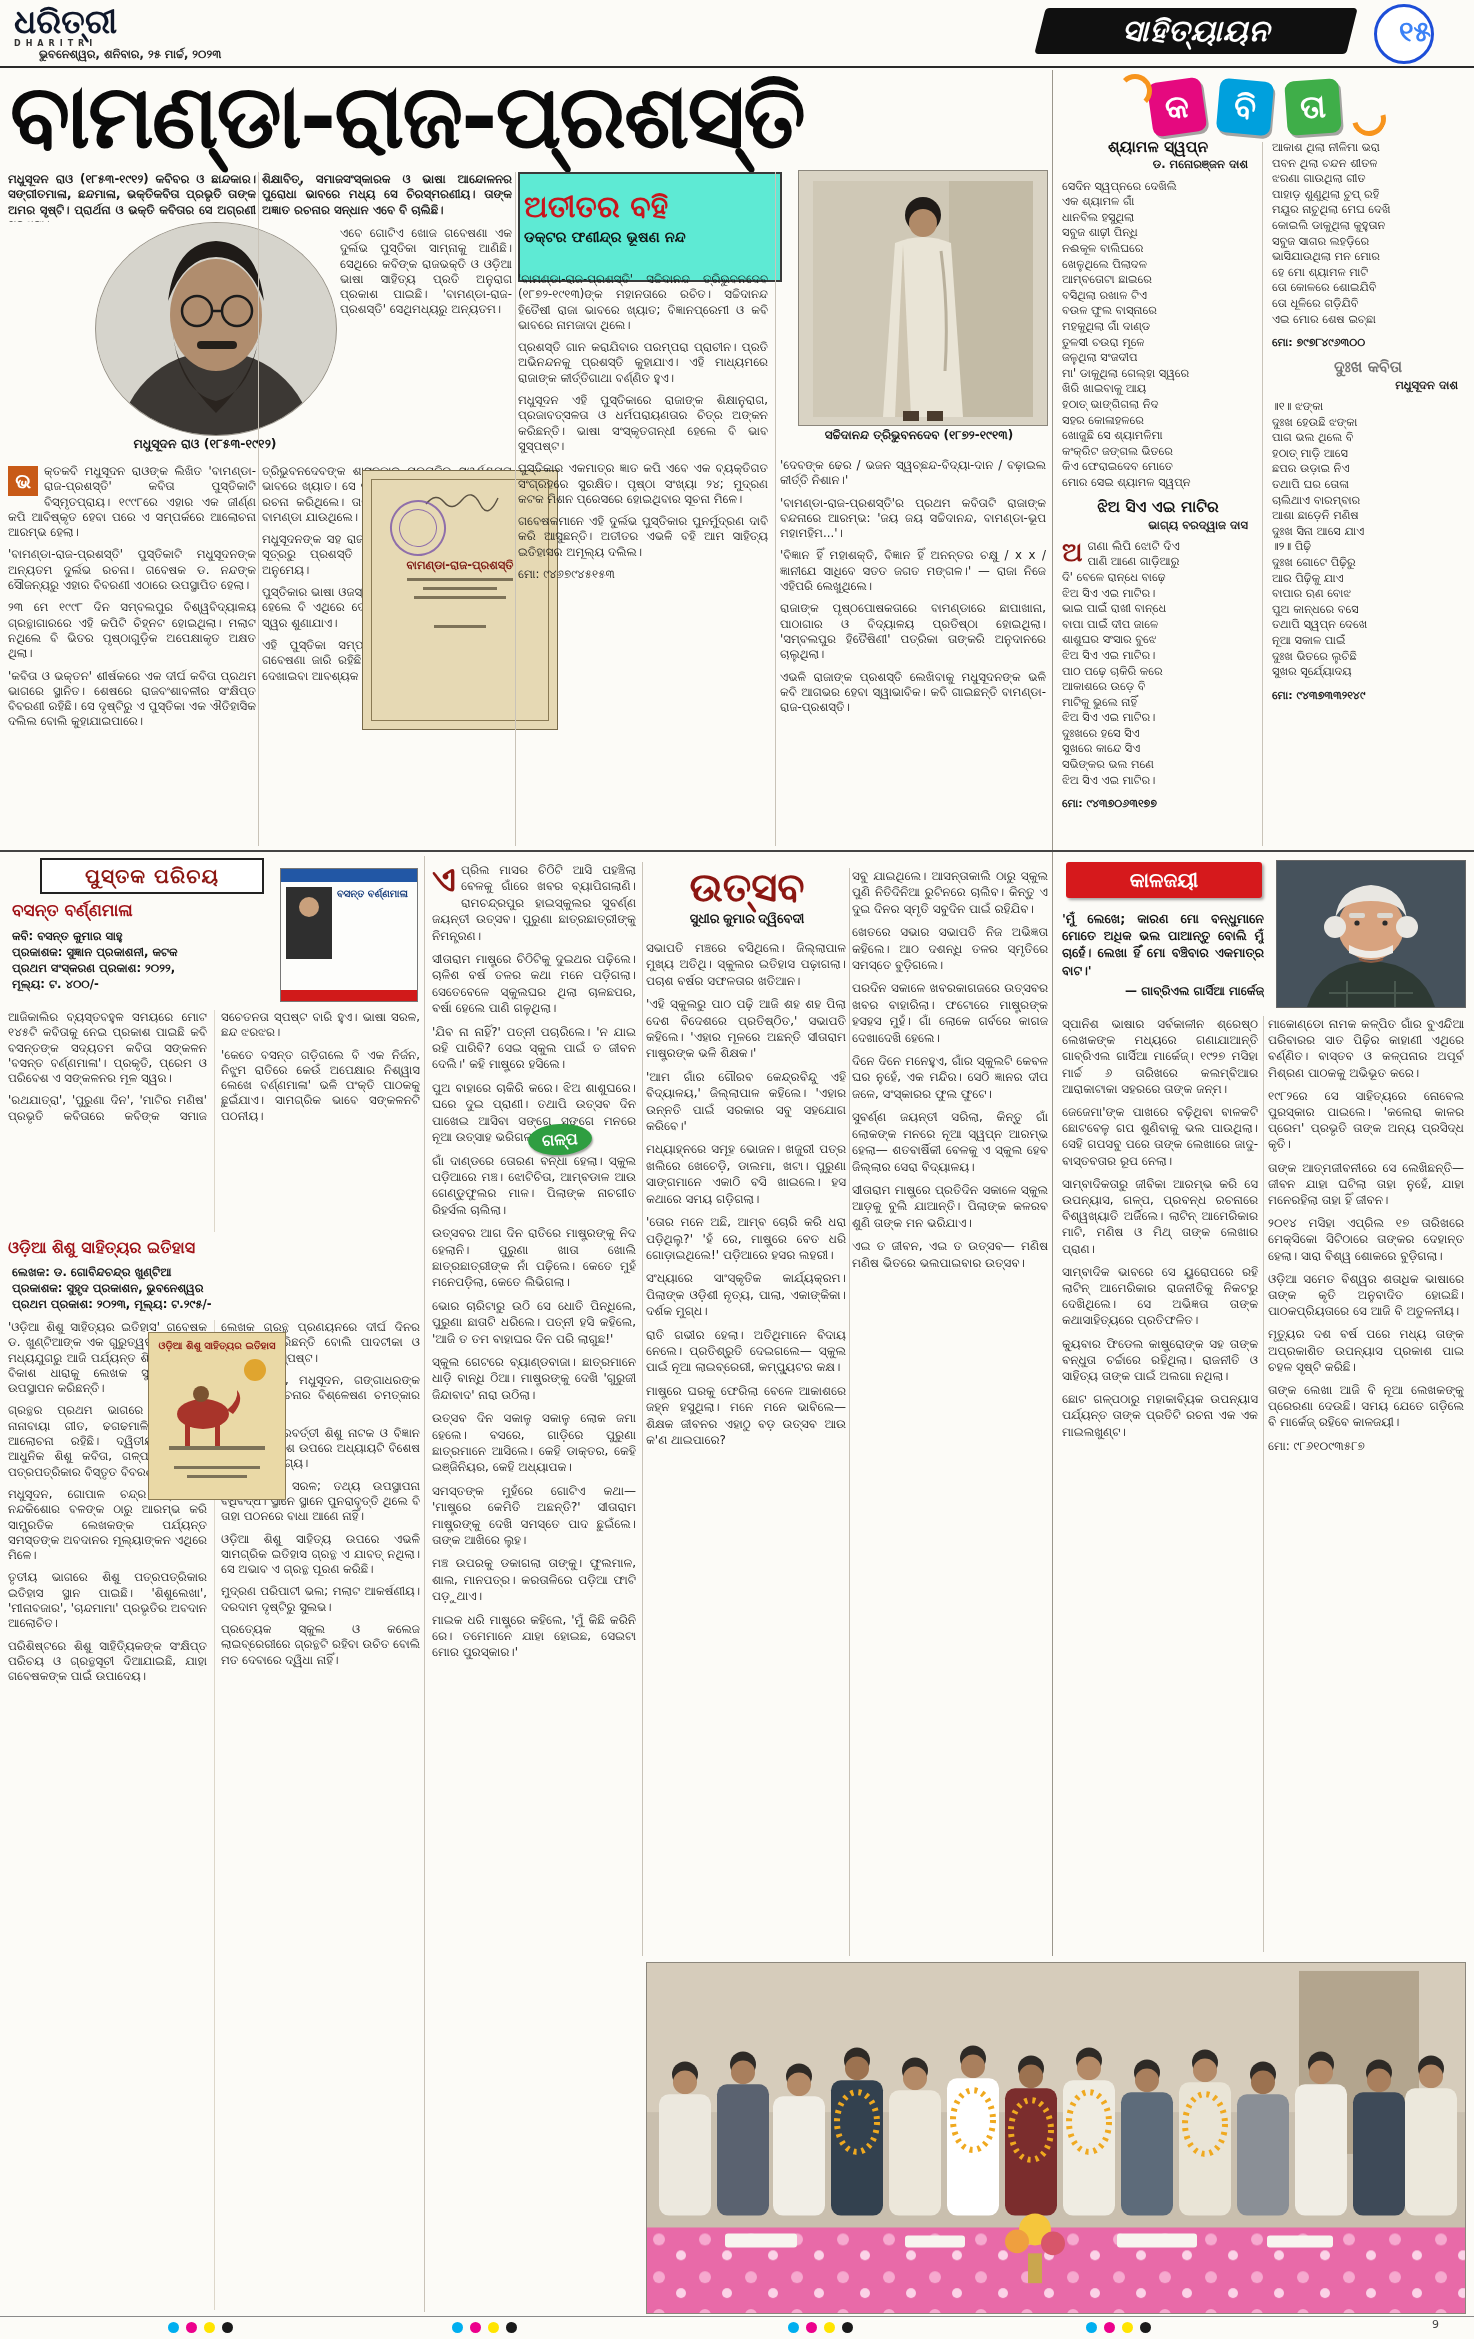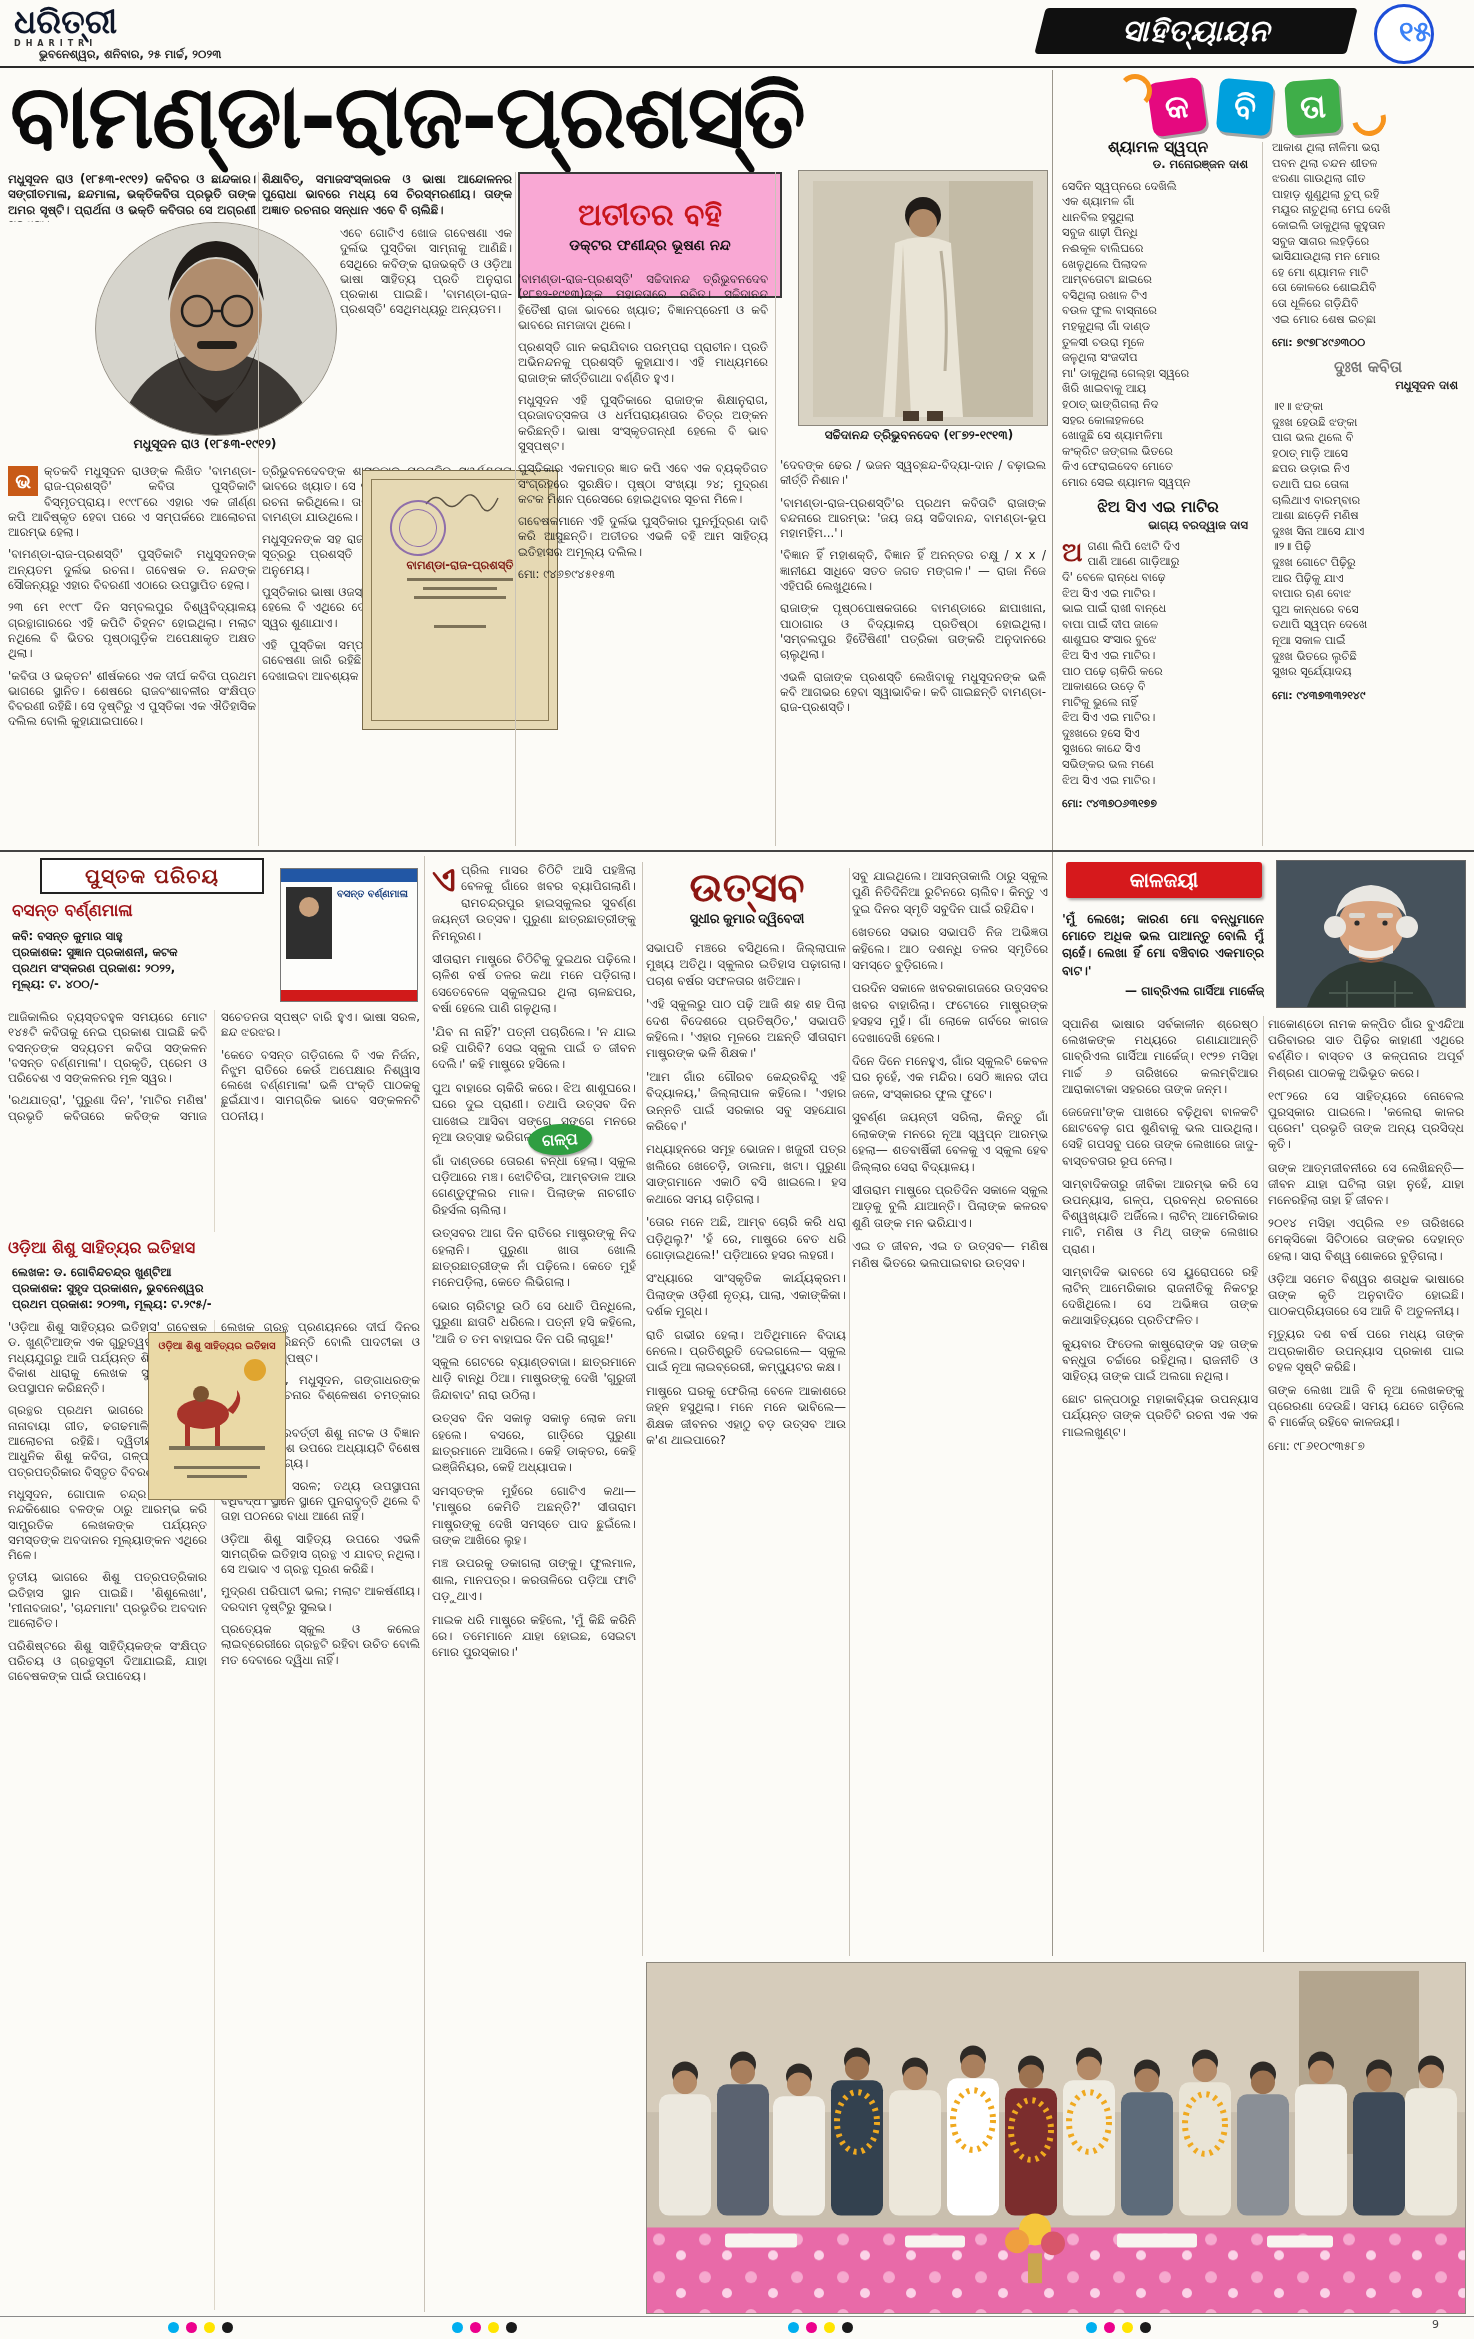--- a/index.html
+++ b/index.html
@@ -19,21 +19,21 @@
   .headline{margin:0;font-size:88px;line-height:1.02;font-weight:900;color:#0a0a0a;letter-spacing:-2px;}
   
   .colbox{position:absolute;overflow:hidden;font-size:11.8px;line-height:15.3px;text-align:justify;color:#1b1b1b;}
   .colbox p{margin:0 0 7px;}
   .boldtxt{font-weight:700;}
   .caption{position:absolute;font-size:12.5px;font-weight:800;text-align:center;background:#fcfbf7;}
   .dropcap{float:left;width:30px;height:30px;background:#c85a17;color:#fff;font-size:20px;font-weight:800;
            text-align:center;line-height:30px;margin:2px 6px 0 0;}
   .dropcap.plain{background:none;color:#8c1712;width:auto;height:auto;font-size:34px;line-height:34px;margin:0 5px 0 0;}
   
-  .kicker{border:2px solid #3a3a3a;background:#f9a8d4;text-align:center;padding:24px 4px;}
+  .kicker{border:2px solid #3a3a3a;background:#5eead4;text-align:left;padding:16px 4px;}
   .kicker-title{color:#c8161d;font-size:30px;font-weight:800;line-height:34px;}
   .kicker-author{font-size:14.5px;font-weight:800;margin-top:5px;color:#111;}
   
   .kletter{display:inline-block;width:54px;height:54px;border-radius:9px;color:#fff;font-size:32px;font-weight:800;
            text-align:center;line-height:54px;box-shadow:2px 3px 0 rgba(0,0,0,.35);margin-right:9px;}
   .k1{background:#e5097f;transform:rotate(-8deg);}
   .k2{background:#00a0dd;transform:rotate(5deg);}
   .k3{background:#3fae49;transform:rotate(-4deg);}
   .arc{position:absolute;width:24px;height:24px;border:5px solid #f7941d;border-radius:50%;
        border-bottom-color:transparent;border-left-color:transparent;}

